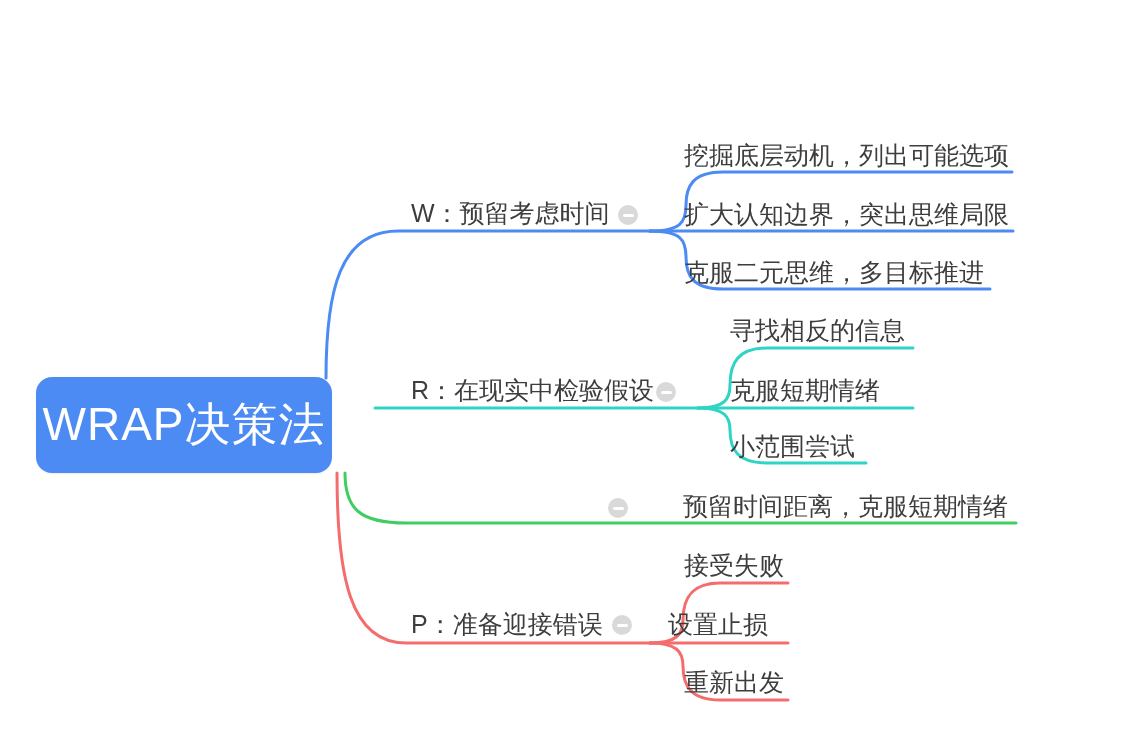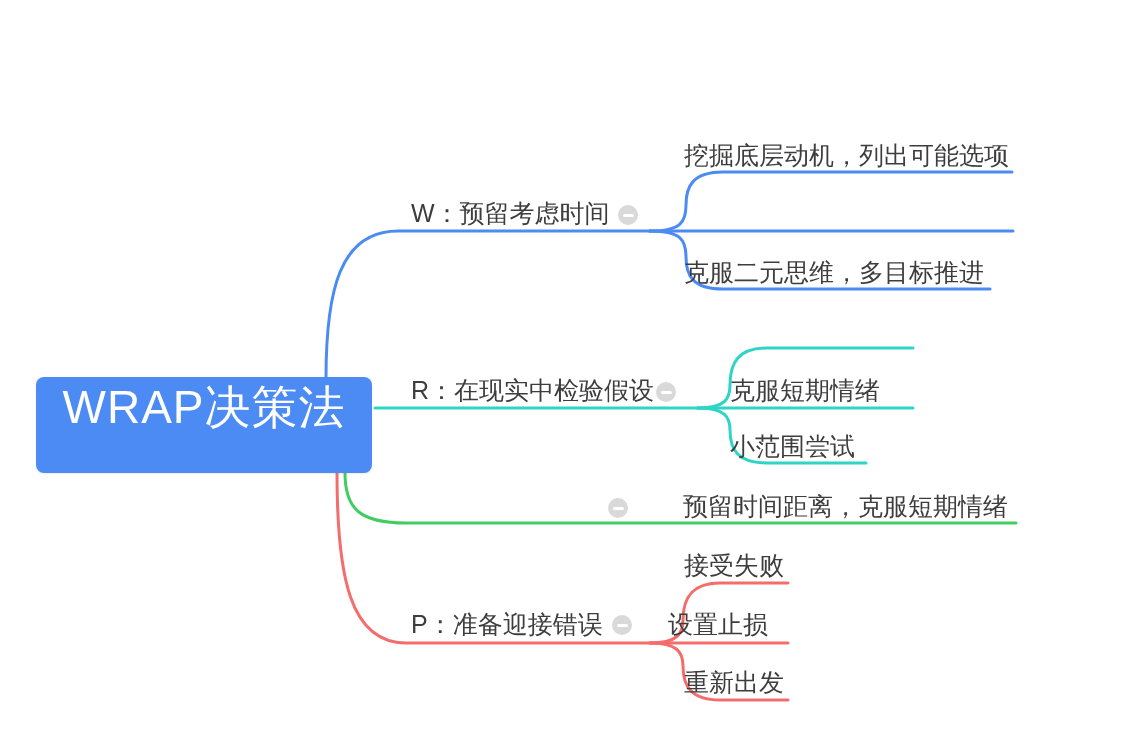--- a/index.html
+++ b/index.html
@@ -2,22 +2,22 @@
 <html><head>
 <meta charset="utf-8">
 <style>
   html,body{margin:0;padding:0;background:#fff;}
   .canvas{
     position:relative;width:1127px;height:739px;background:#ffffff;
     font-family:"Liberation Sans",sans-serif;overflow:hidden;
   }
   svg.links{position:absolute;left:0;top:0;width:1127px;height:739px;}
   .root-node{
-    position:absolute;left:36px;top:377px;width:336px;height:96px;
-    border-radius:8px;display:flex;align-items:flex-start;justify-content:center;
+    position:absolute;left:36px;top:377px;width:296px;height:96px;
+    border-radius:16px;display:flex;align-items:center;justify-content:center;
     box-shadow:0 1px 2px rgba(0,0,0,0.08);
   }
   .root-node .root-label{
     font-size:46px;letter-spacing:1px;color:#ffffff;white-space:nowrap;
   }
   .topic{
     position:absolute;font-size:25px;color:#3D3D3D;white-space:nowrap;
     height:36px;line-height:36px;cursor:default;
   }
   .collapse-icon{
@@ -53,26 +53,28 @@
 
   <div class="root-node" style="background-color: rgb(76, 139, 244);">
     <span class="root-label" style="color: rgb(255, 255, 255);">WRAP决策法</span>
   </div>
 
   <div class="topic" style="left:411px;top:195px">W：预留考虑时间</div>
   <div class="collapse-icon" style="left: 618px; top: 205px; background-color: rgb(217, 217, 217);">
     <span class="bar"></span>
   </div>
   <div class="topic" style="left:684px;top:137px">挖掘底层动机，列出可能选项</div>
+  <div class="topic" style="left:684px;top:196px">扩大认知边界，突出思维局限</div>
   <div class="topic" style="left:684px;top:254px">克服二元思维，多目标推进</div>
 
   <div class="topic" style="left:411px;top:372px">R：在现实中检验假设</div>
   <div class="collapse-icon" style="left: 656px; top: 382px; background-color: rgb(217, 217, 217);">
     <span class="bar"></span>
   </div>
+  <div class="topic" style="left:730px;top:312px">寻找相反的信息</div>
   <div class="topic" style="left:730px;top:372px">克服短期情绪</div>
   <div class="topic" style="left:730px;top:428px">小范围尝试</div>
 
   <div class="collapse-icon" style="left: 608px; top: 498px; background-color: rgb(217, 217, 217);">
     <span class="bar"></span>
   </div>
   <div class="topic" style="left:683px;top:488px">预留时间距离，克服短期情绪</div>
 
   <div class="topic" style="left:411px;top:606px">P：准备迎接错误</div>
   <div class="collapse-icon" style="left: 612px; top: 615px; background-color: rgb(217, 217, 217);">

